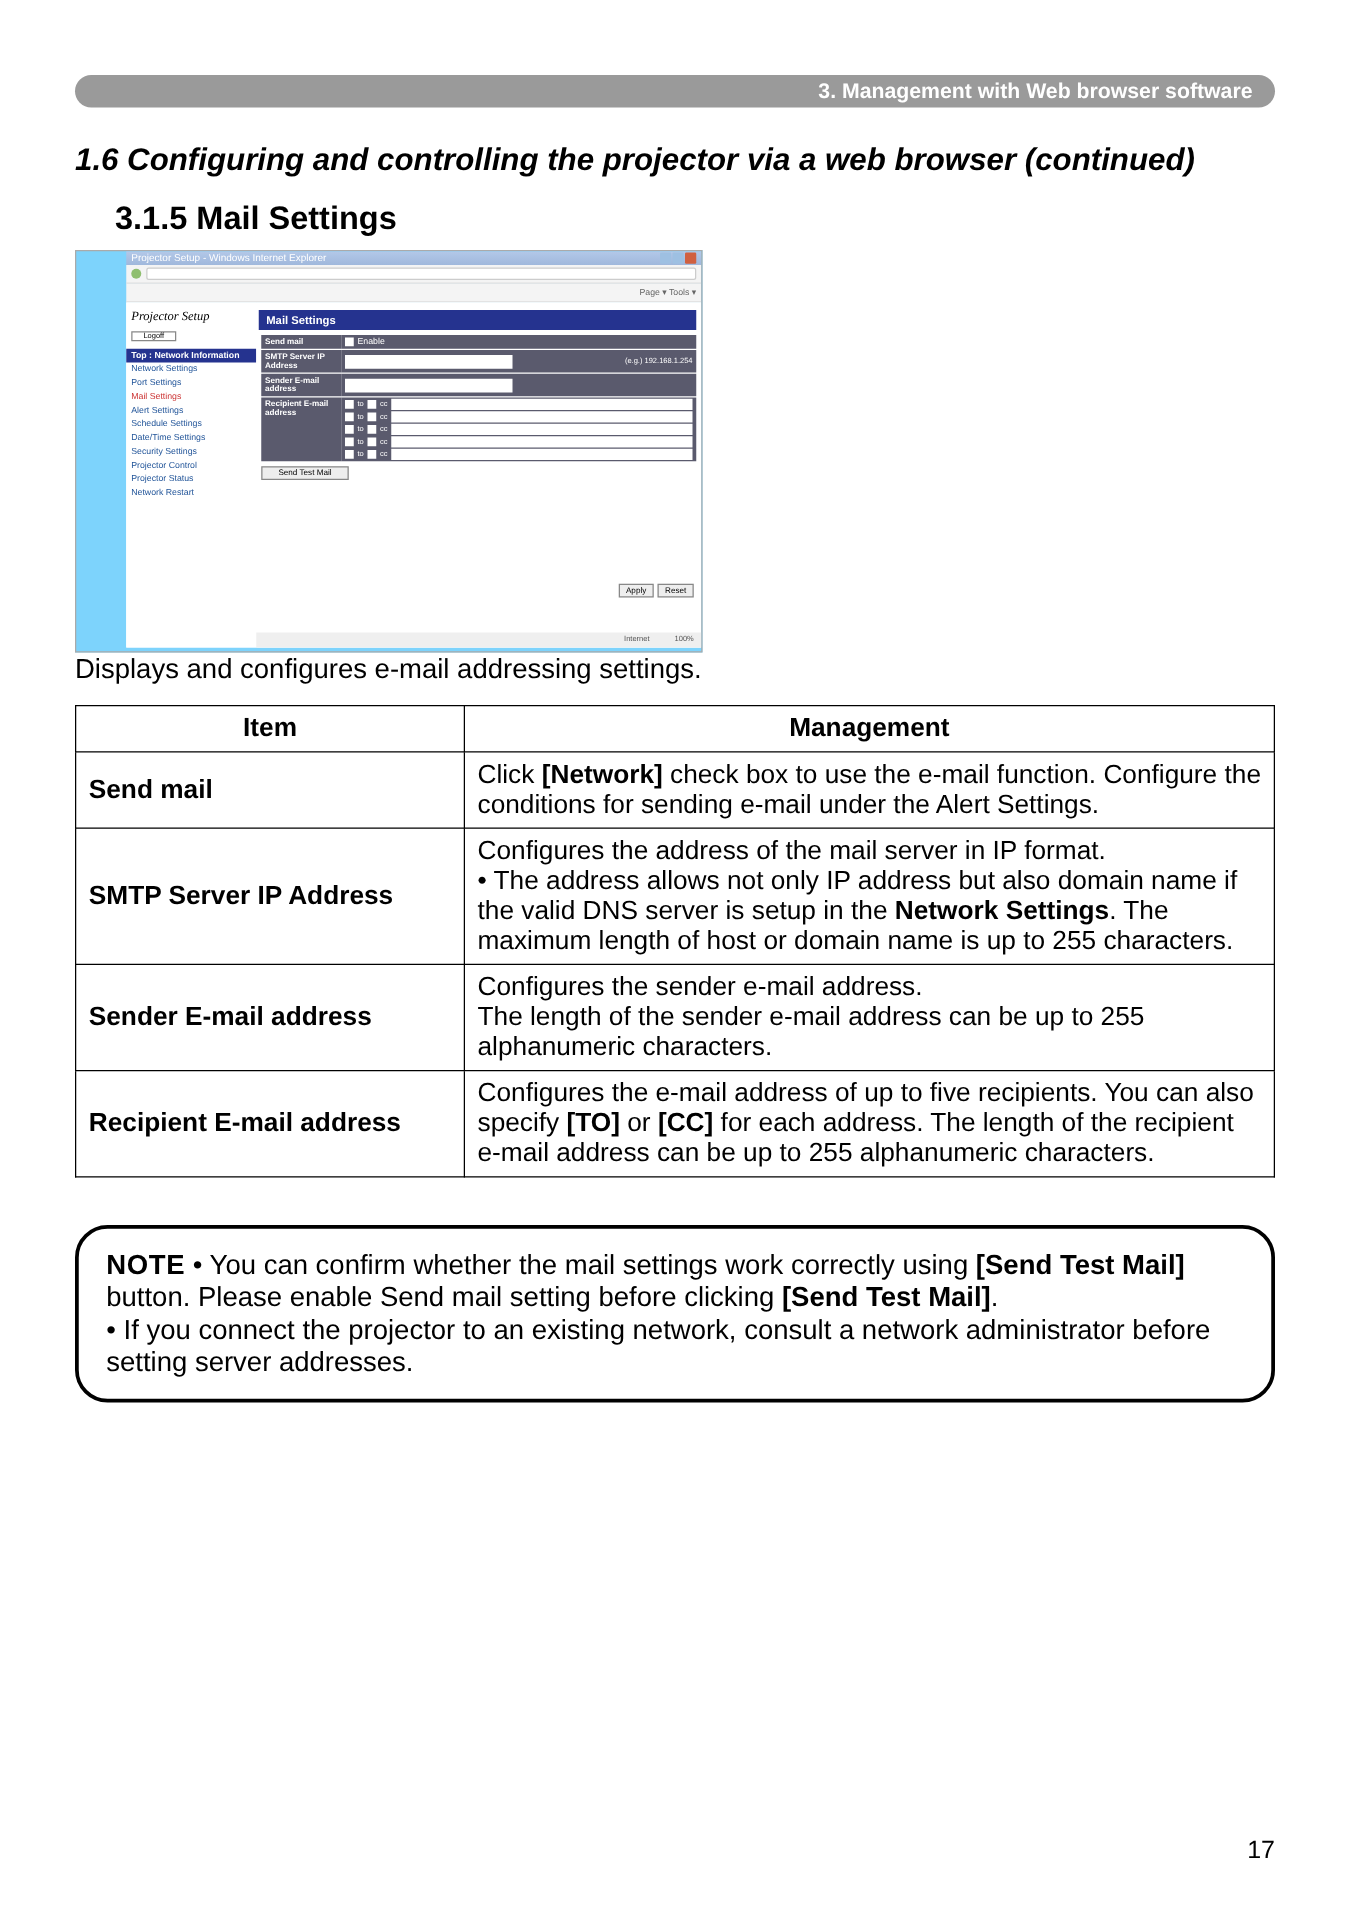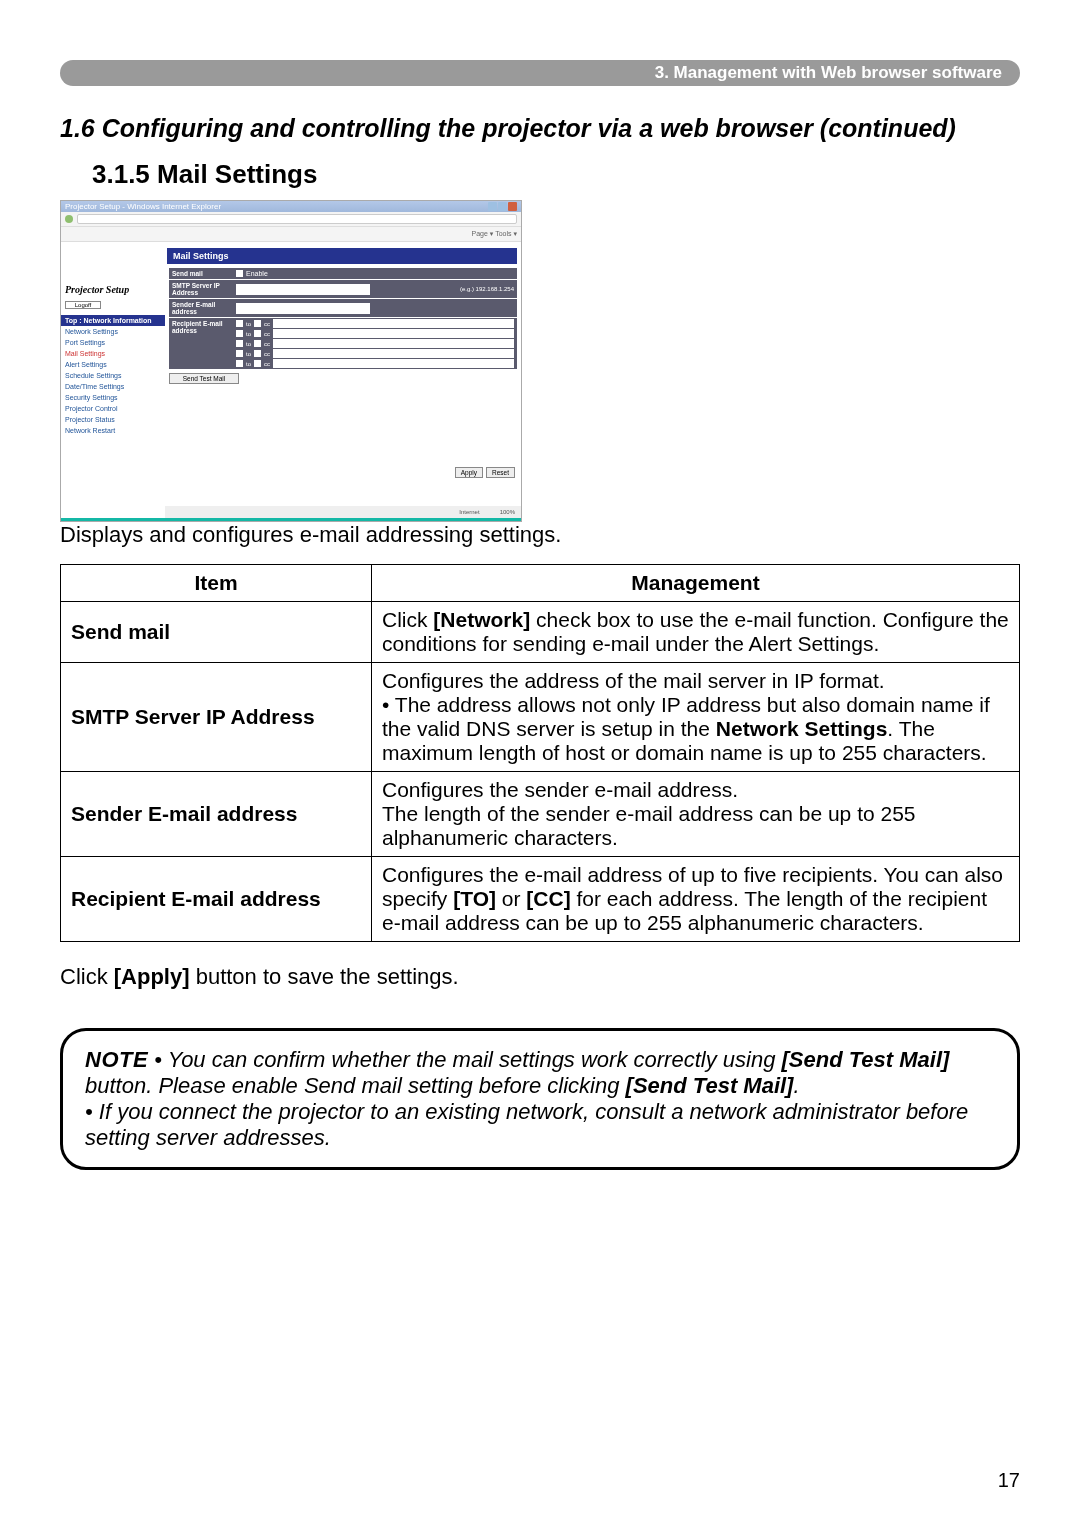--- a/index.html
+++ b/index.html
@@ -43,24 +43,25 @@
     font-weight: bold;
     margin-top: 10px;
     margin-bottom: 10px;
     margin-left: 32px;
   }
   
   .shot {
     width: 460px;
     height: 320px;
     border: 1px solid #aaa;
-    background: #14b8a6;
+    background: #7dd3fc;
     position: relative;
     font-size: 8px;
     overflow: hidden;
+    padding-left: 40px;
   }
   .shot-title {
     background: linear-gradient(to bottom, #b3c8e8 0%, #a0b8dc 100%);
     color: #fff;
     font-size: 8px;
     padding: 1px 4px;
     display: flex;
     justify-content: space-between;
   }
   .shot-title .close {
@@ -95,25 +96,24 @@
   }
   .shot-side {
     width: 104px;
     background: #fff;
     font-size: 7.2px;
     padding-top:6px;
   }
   .shot-side .ptitle{
     font-family: "Times New Roman", serif;
     font-style: italic;
-    font-weight: bold;
+    font-weight: normal;
     font-size: 10px;
     color:#000;
     padding-left:4px;
-    margin-top:36px;
   }
   .shot-side .logoff{
     margin:6px 4px 6px 4px;
     background:#fff;border:1px solid #888;color:#000;font-size:6px;
     text-align:center;width:34px;
   }
   .shot-side .navsec{
     background:#25338f;color:#fff;padding:2px 4px;font-weight:bold;font-size:7px;
   }
   .shot-side .navitem{
@@ -195,21 +195,20 @@
     font-size: 22px;
     margin-top: 22px;
   }
   
   .note-box {
     margin-top: 38px;
     border: 3px solid #000;
     border-radius: 26px;
     padding: 16px 22px;
     font-size: 22px;
-    font-style: italic;
   }
   .note-label {
     font-family: Arial, Helvetica, sans-serif;
     font-weight: 900;
     letter-spacing: 0.5px;
   }
   .page-number {
     position: absolute;
     bottom: 40px;
     right: 60px;
@@ -361,21 +360,20 @@
           <td class="item">Sender E-mail address</td>
           <td>Configures the sender e-mail address.<br>The length of the sender e-mail address can be up to 255 alphanumeric characters.</td>
         </tr>
         <tr>
           <td class="item">Recipient E-mail address</td>
           <td>Configures the e-mail address of up to five recipients. You can also specify <b>[TO]</b> or <b>[CC]</b> for each address. The length of the recipient e-mail address can be up to 255 alphanumeric characters.</td>
         </tr>
       </tbody>
   </table>
 
-  <div class="after-table" id="after-table">Click <b>[Apply]</b> button to save the settings.</div>
 
   <div class="note-box">
     <span class="note-label">NOTE</span>
     <span id="note-body"> • You can confirm whether the mail settings work correctly using <b>[Send Test Mail]</b> button. Please enable Send mail setting before clicking <b>[Send Test Mail]</b>.<br>• If you connect the projector to an existing network, consult a network administrator before setting server addresses.</span>
   </div>
 
   <div class="page-number">17</div>
 
 </div>
 

